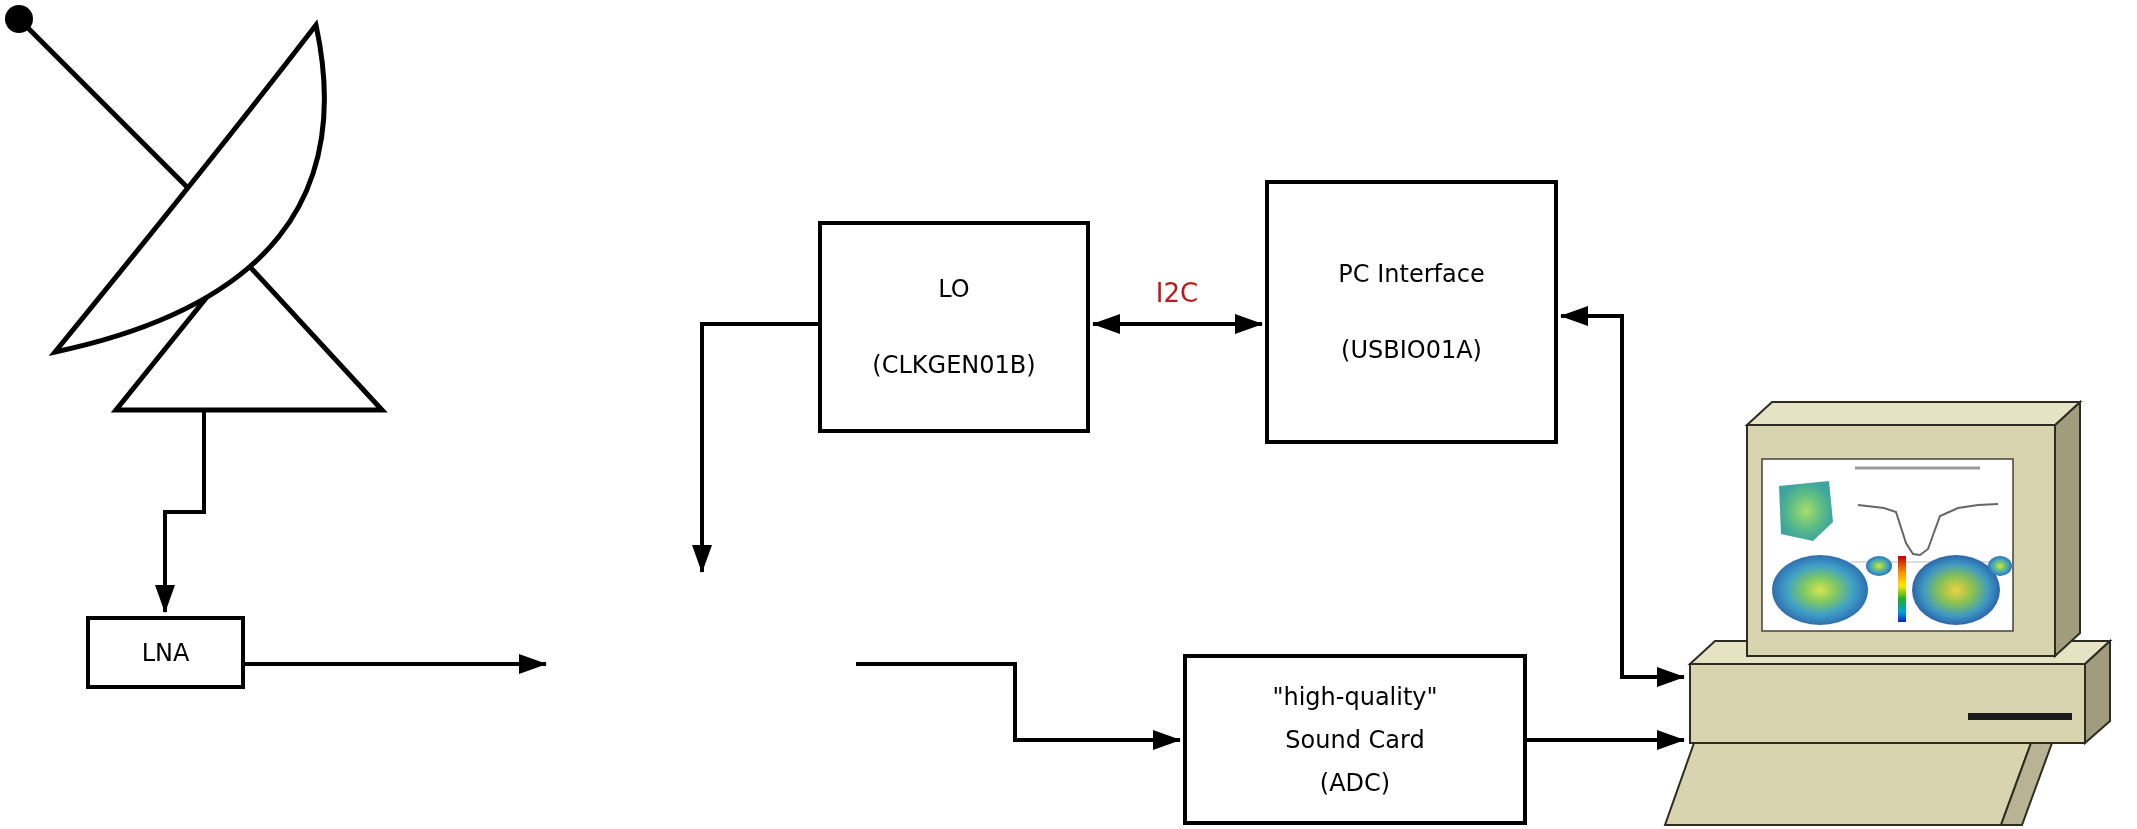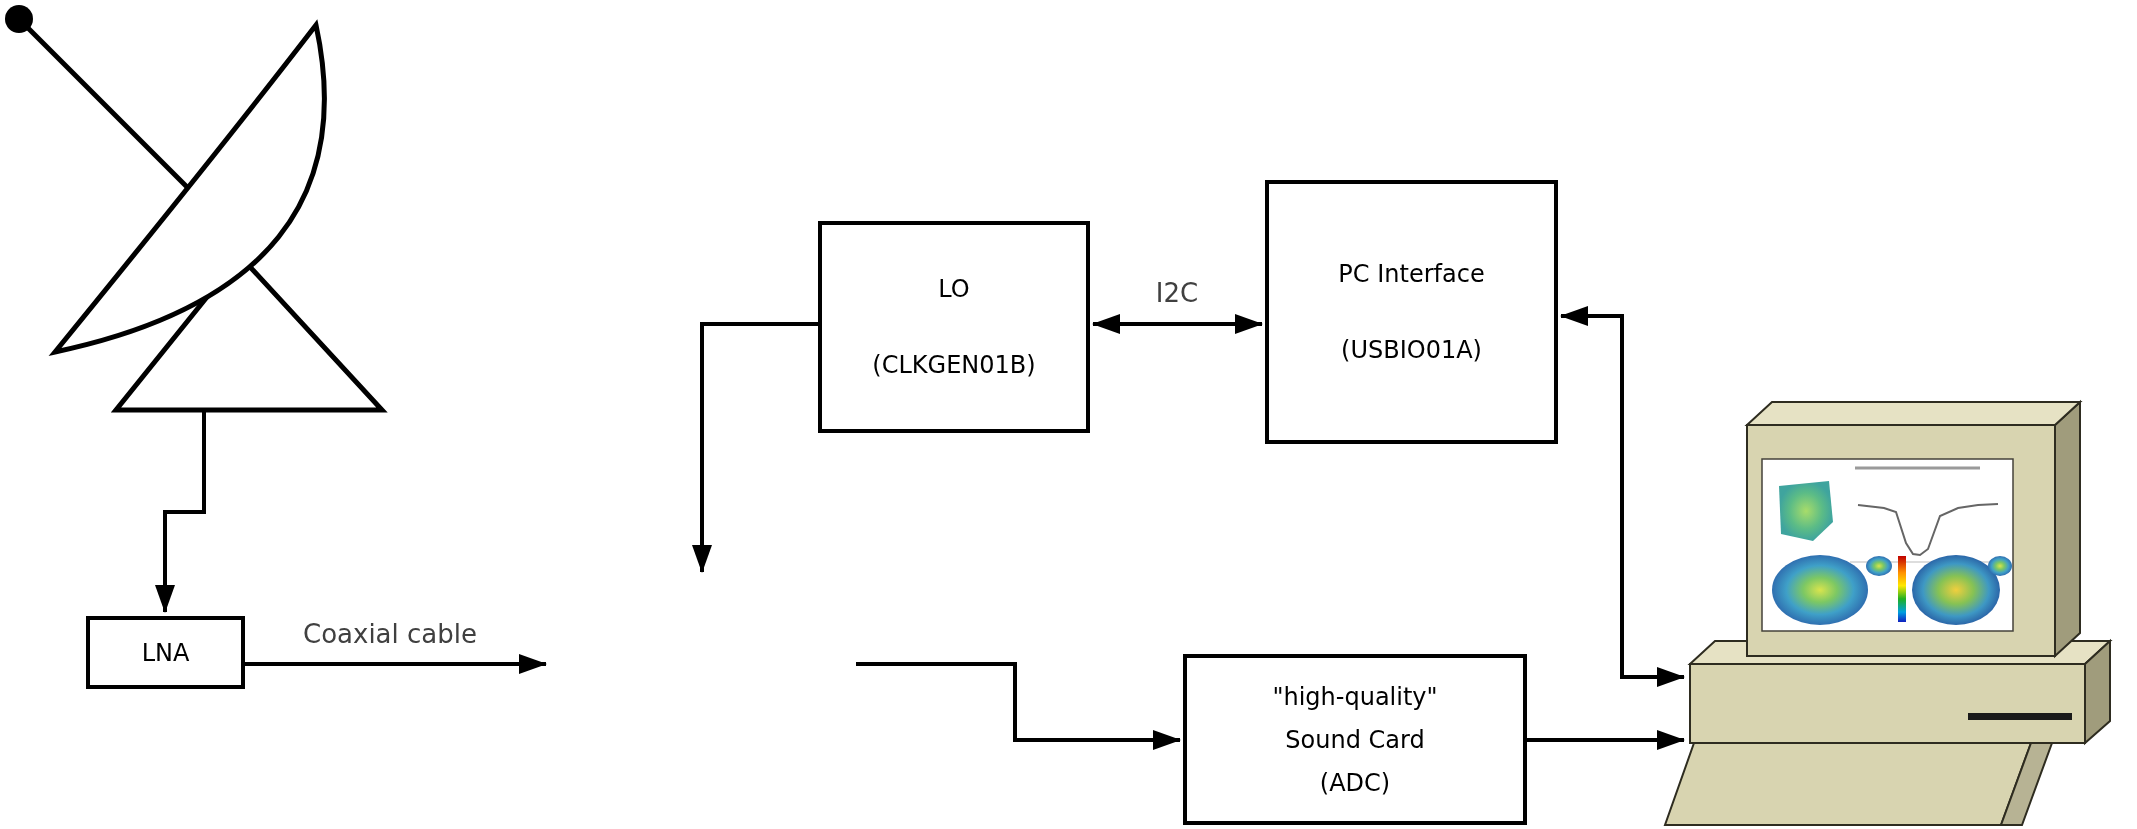--- a/index.html
+++ b/index.html
@@ -7,21 +7,21 @@
   body { font-family:"DejaVu Sans","Liberation Sans",sans-serif; color:#000; }
   #canvas { position:relative; width:2137px; height:829px; background:#ffffff; overflow:hidden; }
   #canvas > svg { position:absolute; left:0; top:0; }
   .node {
     position:absolute; background:#ffffff; border:4px solid #000000;
     display:flex; flex-direction:column; align-items:center; justify-content:center;
     text-align:center; font-size:24px; line-height:34px; color:#000;
   }
   .node.two   { gap:42px; }
   .node.three { gap:9px; }
-  .elabel { position:absolute; font-size:26px; line-height:32px; color:#404040; text-align:center; }
+  .elabel { position:absolute; font-size:26px; line-height:32px; color:#b91c1c; text-align:center; }
 </style>
 </head>
 <body>
 
 <div id="canvas">
 
   <svg width="2137" height="829" viewBox="0 0 2137 829">
     <defs>
       <marker id="arr" markerUnits="userSpaceOnUse" markerWidth="30" markerHeight="22" refX="27" refY="10" orient="auto-start-reverse">
         <path d="M0,0 L28,10 L0,20 Z" fill="#000"></path>
@@ -109,18 +109,17 @@
     <div>PC Interface</div>
     <div>(USBIO01A)</div>
   </div>
 
   <div class="node three" style="left:1183px;top:654px;width:344px;height:171px">
     <div>"high-quality"</div>
     <div>Sound Card</div>
     <div>(ADC)</div>
   </div>
 
-  <div class="elabel" style="left:250px;top:618px;width:280px">Coaxial cable</div>
 
 
   <div class="elabel" style="left:1107px;top:277px;width:140px">I2C</div>
 
 </div>
 
 </body></html>

